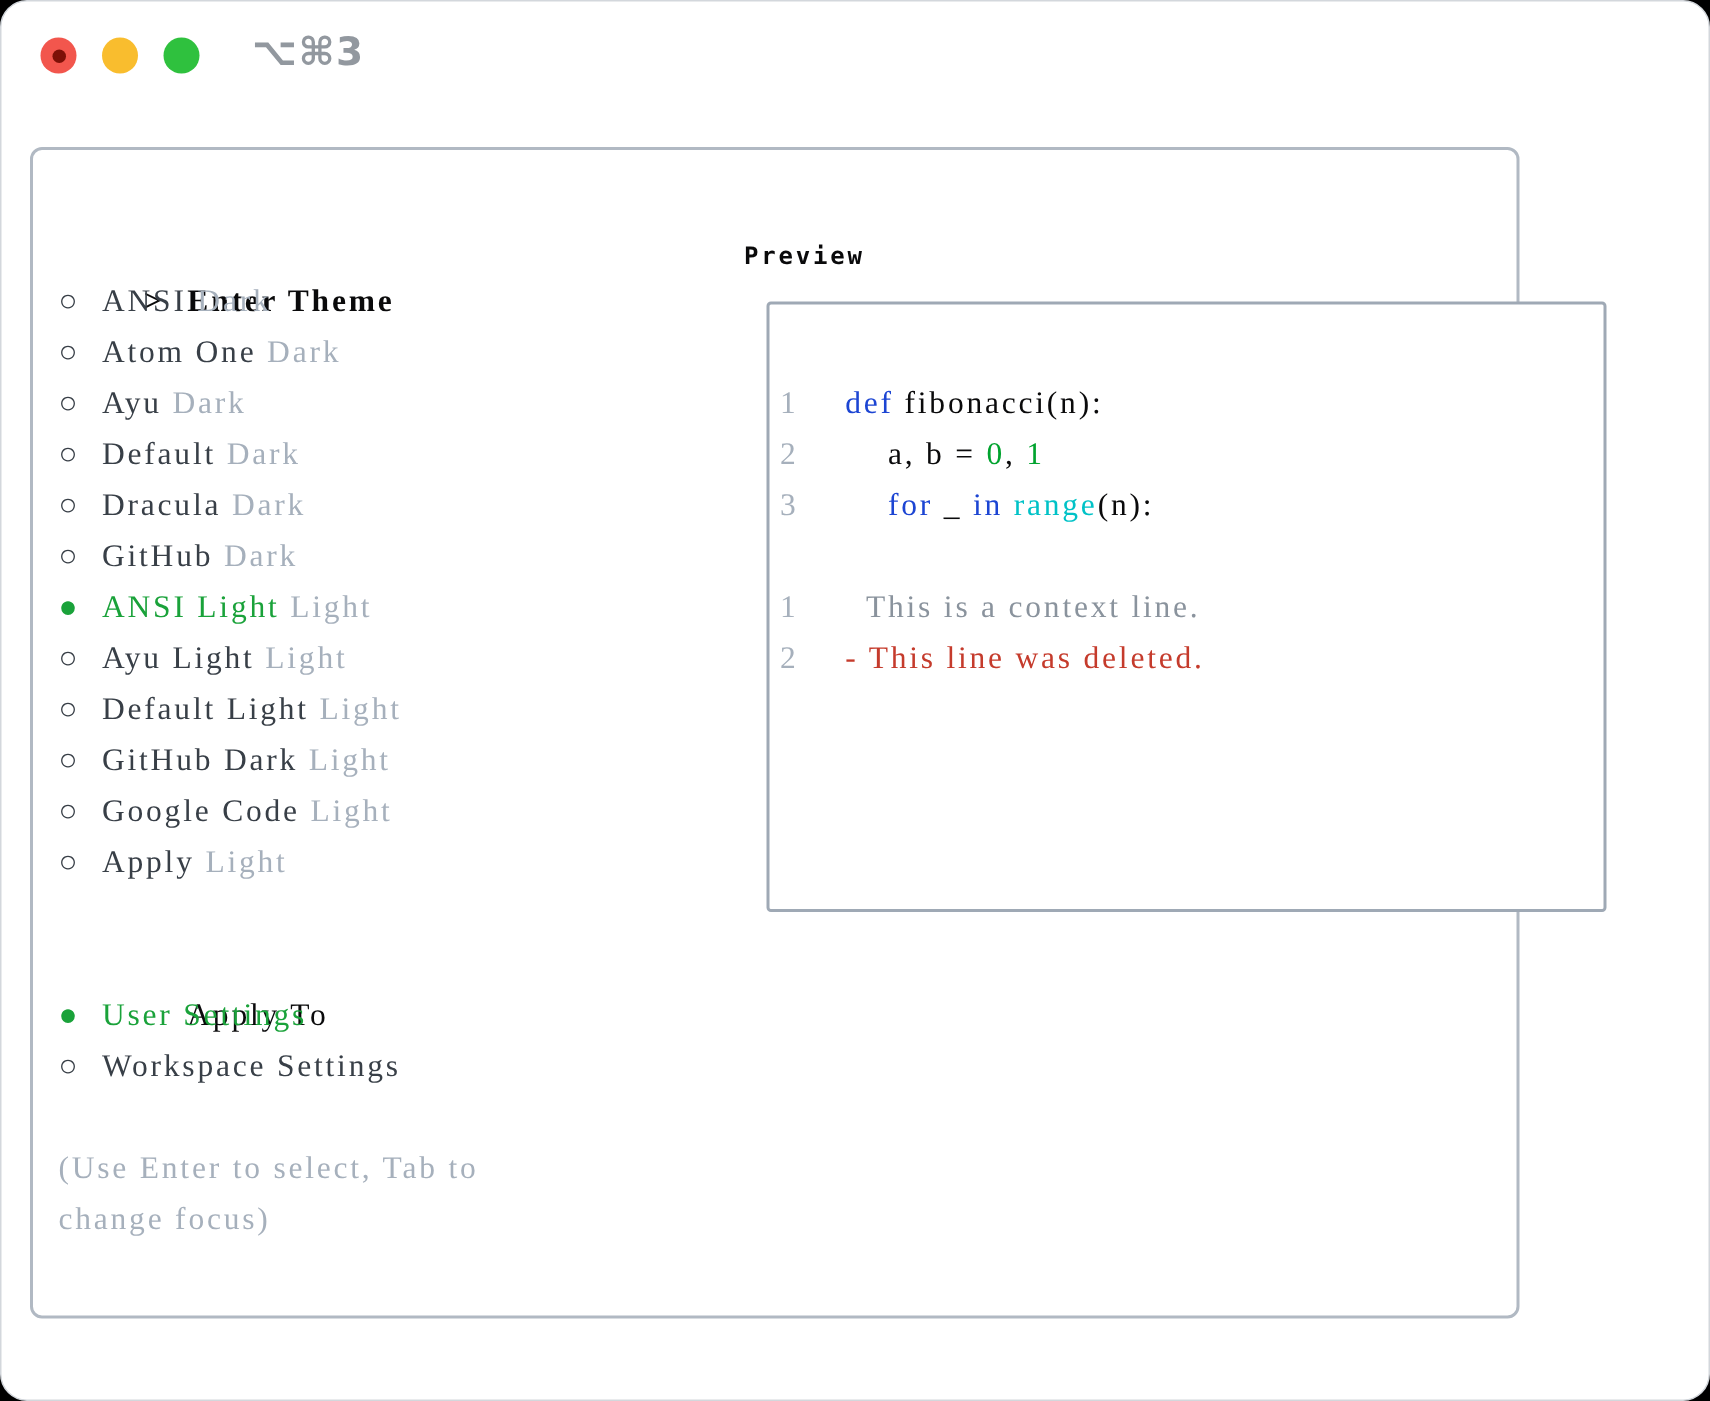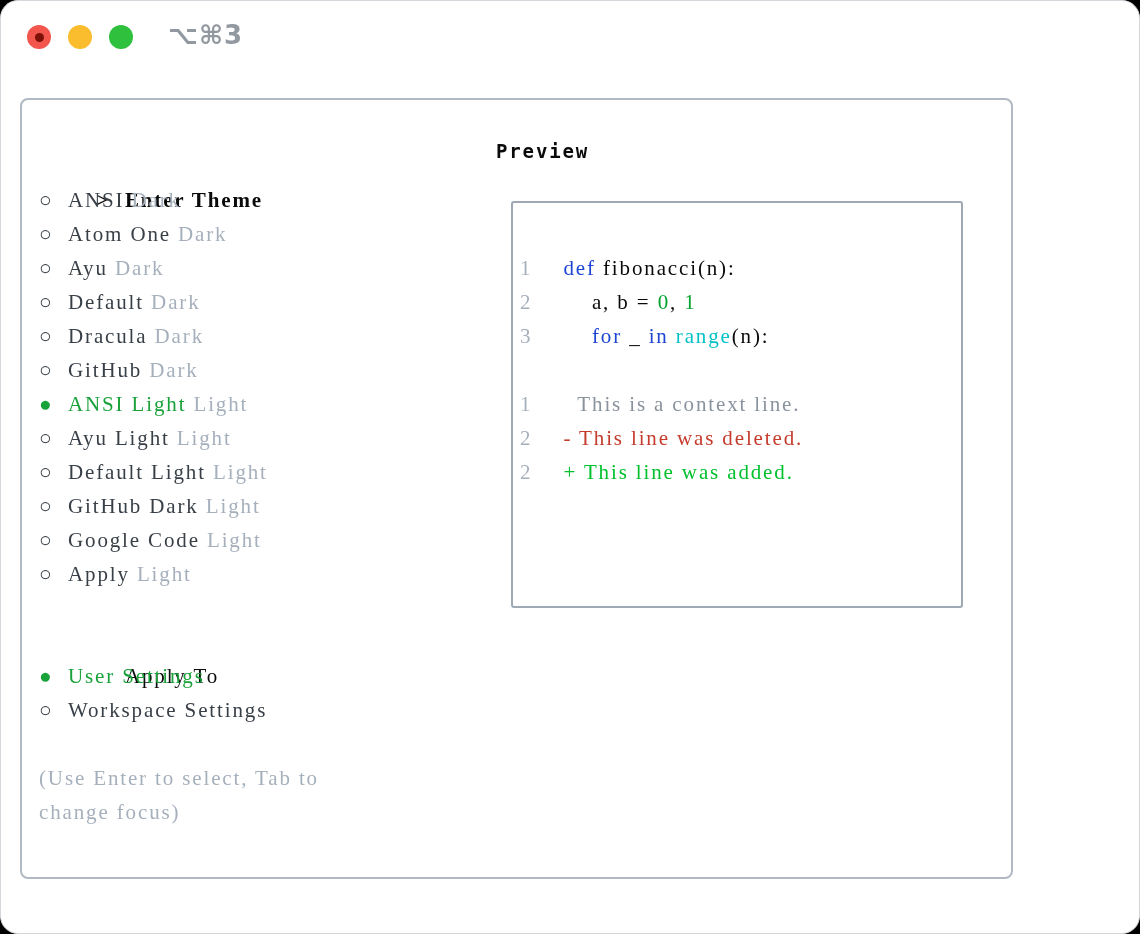--- a/index.html
+++ b/index.html
@@ -33,23 +33,23 @@
   .cell2{display:inline-block;width:29px;letter-spacing:0;vertical-align:top;}
   .bold{font-weight:bold;color:var(--text-black);}
   .bullet{color:var(--text-dark);}
   .bullet.sel{color:var(--accent-green);}
   .tname{color:var(--text-dark);}
   .tname.sel{color:var(--accent-green);text-align:right;}
   .variant{color:var(--muted);}
   .help{color:var(--muted);}
   .section-label{color:var(--text-black);}
   
-  .preview-label{position:absolute;left:474px;top:34px;height:34px;line-height:34px;
-                 font-size:19px;font-weight:bold;letter-spacing:1.86px;color:var(--text-black);text-align:center;}
-  .preview-box{position:absolute;left:489px;top:101px;width:452px;height:407px;box-sizing:border-box;
+  .preview-label{position:absolute;left:474px;top:54px;height:34px;line-height:34px;
+                 font-size:16px;font-weight:bold;letter-spacing:1.86px;color:var(--text-black);text-align:center;}
+  .preview-box{position:absolute;left:489px;top:101px;width:560px;height:407px;box-sizing:border-box;
                border:2px solid #9fa9b5;border-radius:3px;background:#fff;}
   .code{position:absolute;left:7px;top:48px;right:0;}
   .code .row{color:var(--text-black);}
   .lnum{display:inline-block;width:43.5px;letter-spacing:1.86px;color:var(--line-number);}
   .tok-keyword{color:var(--keyword-blue);}
   .tok-plain{color:var(--text-black);}
   .tok-number{color:var(--number-green);}
   .tok-builtin{color:var(--builtin-cyan);}
   .tok-context{color:var(--context-gray);}
   .tok-deleted{color:var(--diff-red);}
@@ -101,18 +101,17 @@
     <div class="preview-label">Preview</div>
 
     <div class="preview-box">
       <div class="code" id="code-block">
           <div class="row"><span class="lnum">1</span><span class="tok-keyword">def</span><span class="tok-plain"> fibonacci(n):</span></div>
           <div class="row"><span class="lnum">2</span><span class="tok-plain">    a, b = </span><span class="tok-number">0</span><span class="tok-plain">, </span><span class="tok-number">1</span></div>
           <div class="row"><span class="lnum">3</span><span class="tok-plain">    </span><span class="tok-keyword">for</span><span class="tok-plain"> _ </span><span class="tok-keyword">in</span><span class="tok-plain"> </span><span class="tok-builtin">range</span><span class="tok-plain">(n):</span></div>
           <div class="row"><span class="lnum"></span></div>
           <div class="row"><span class="lnum">1</span><span class="tok-context">  This is a context line.</span></div>
           <div class="row"><span class="lnum">2</span><span class="tok-deleted">- This line was deleted.</span></div>
-          <div class="row"><span class="lnum">2</span><span class="tok-added">+ This line was added.</span></div>
         </div>
     </div>
 
   </div>
 </div>
 
 </body></html>

